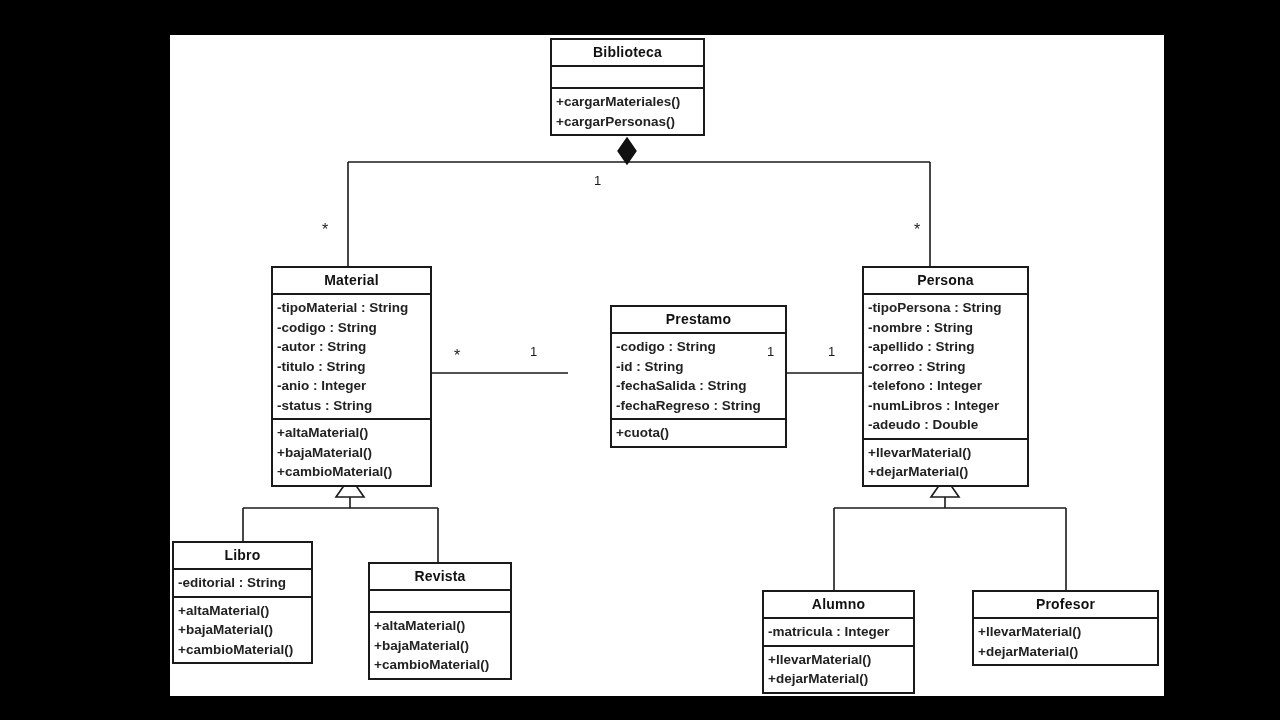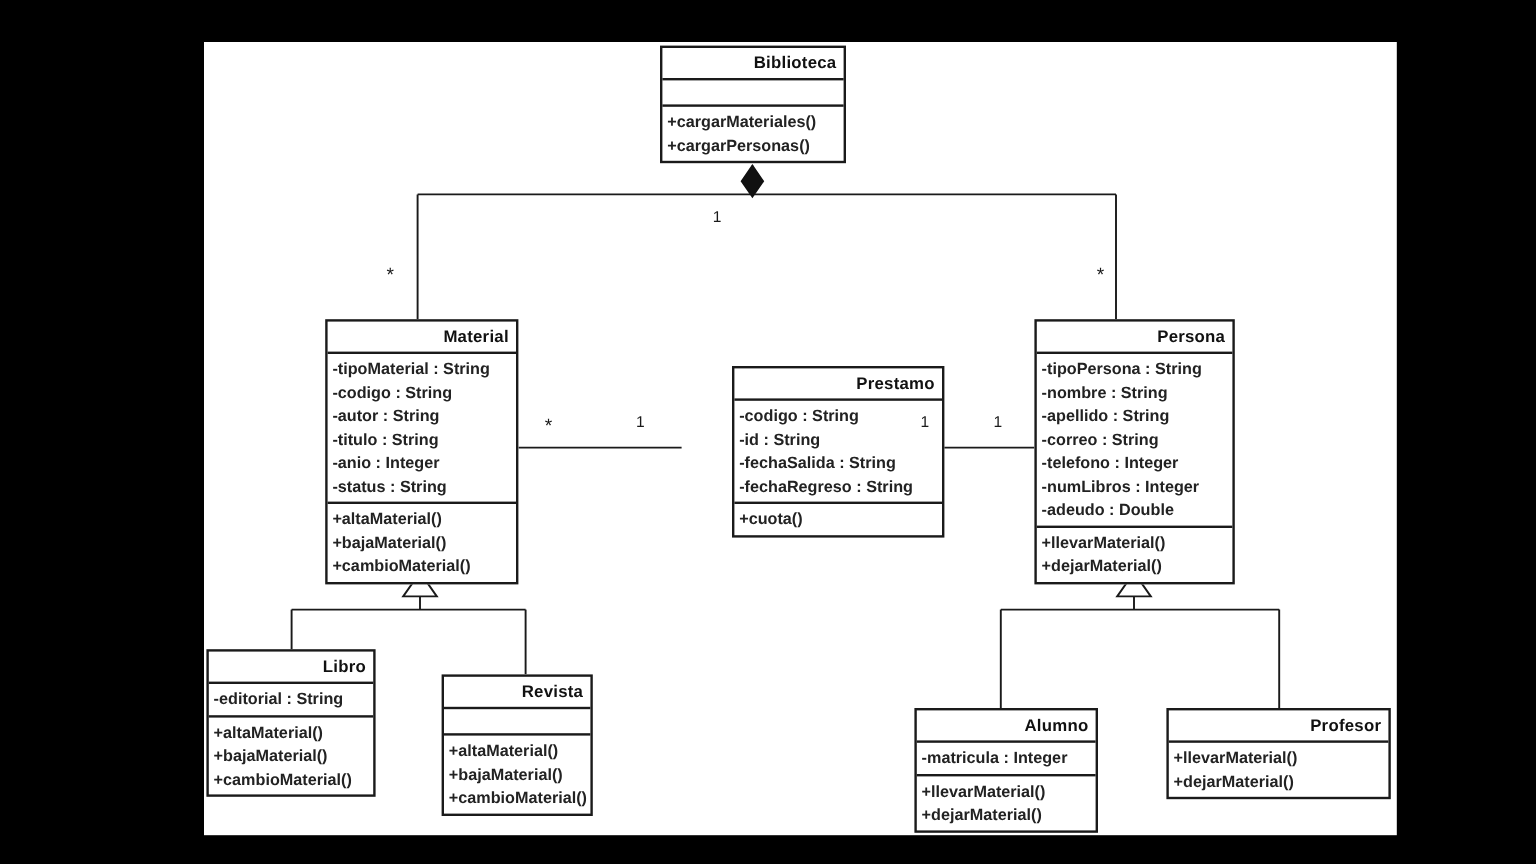--- a/index.html
+++ b/index.html
@@ -41,21 +41,21 @@
     position: absolute;
     box-sizing: border-box;
     background: #ffffff;
     border: 2px solid #1a1a1a;
     display: flex;
     flex-direction: column;
     z-index: 5;
   }
   .uml-name {
     box-sizing: border-box;
-    text-align: right;
+    text-align: center;
     font-weight: bold;
     font-size: 14px;
     color: #111111;
     padding: 4px 6px 5px 6px;
     border-bottom: 2px solid #1a1a1a;
     letter-spacing: 0.2px;
     white-space: nowrap;
   }
   .uml-compartment {
     box-sizing: border-box;
@@ -195,21 +195,21 @@
       <div class="uml-compartment attrs">
         <span class="uml-line">-editorial : String</span>
       </div>
       <div class="uml-compartment ops">
         <span class="uml-line">+altaMaterial()</span>
         <span class="uml-line">+bajaMaterial()</span>
         <span class="uml-line">+cambioMaterial()</span>
       </div>
     </div>
 
-    <div class="uml-class" style="left:198px; top:527px; width:126px;">
+    <div class="uml-class" style="left:198px; top:527px; width:144px;">
       <div class="uml-name">Revista</div>
       <div class="uml-compartment attrs empty"></div>
       <div class="uml-compartment ops">
         <span class="uml-line">+altaMaterial()</span>
         <span class="uml-line">+bajaMaterial()</span>
         <span class="uml-line">+cambioMaterial()</span>
       </div>
     </div>
 
     <div class="uml-class" style="left:592px; top:555px; width:153px;">

